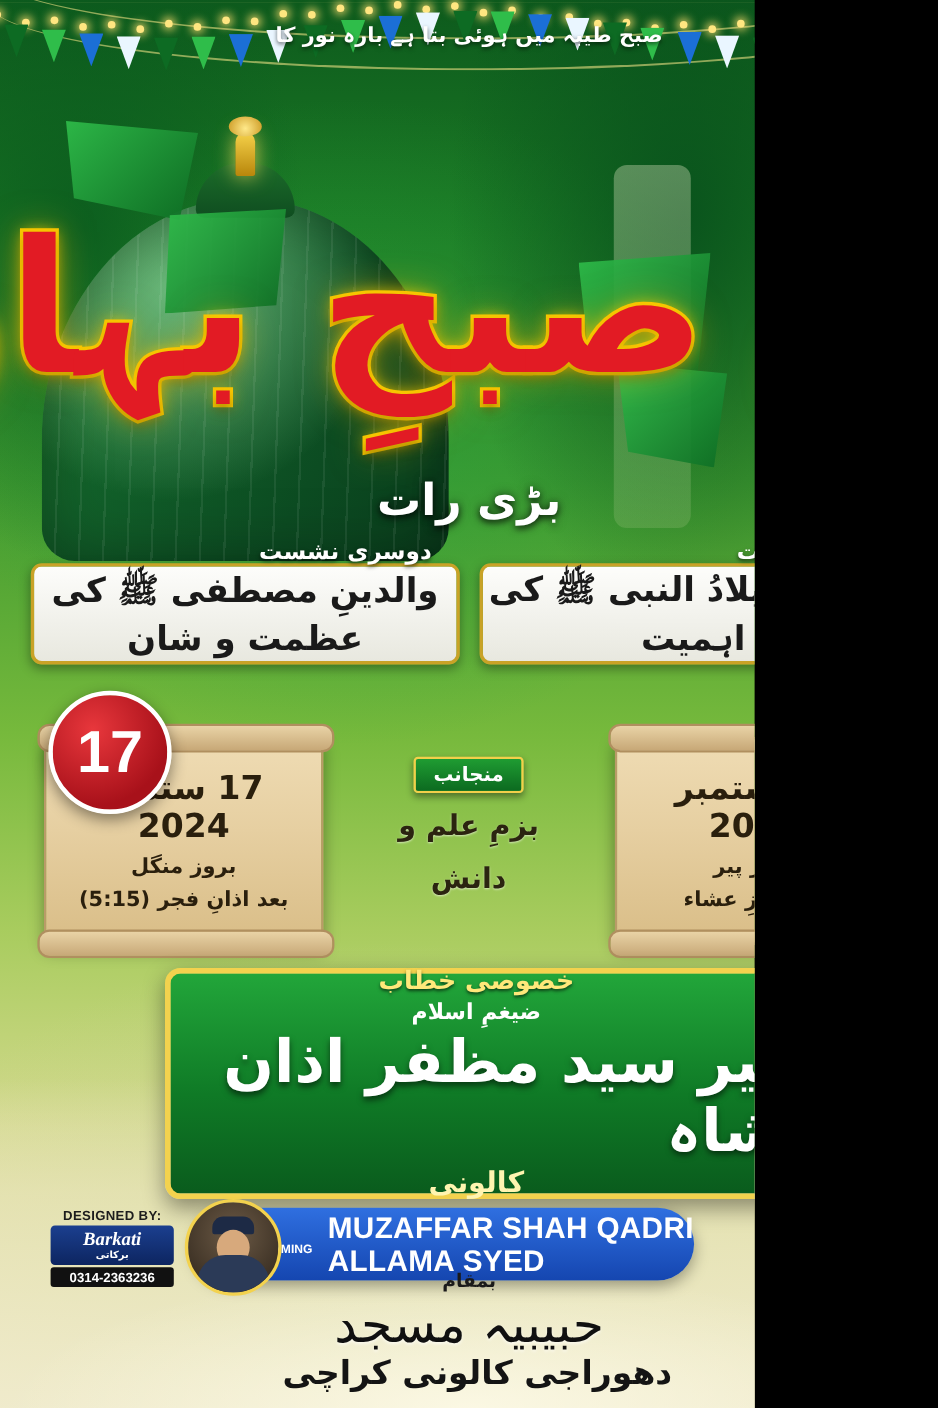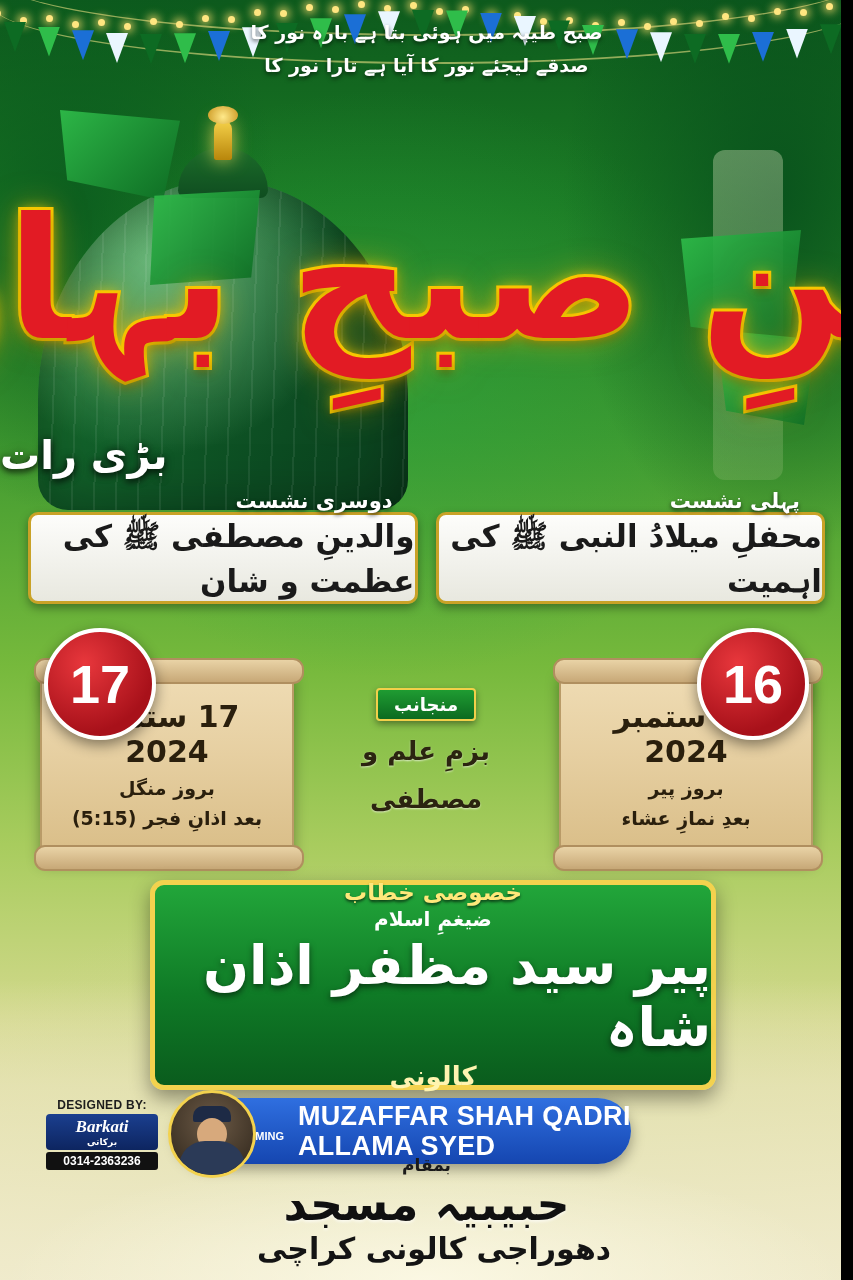--- a/index.html
+++ b/index.html
@@ -1,20 +1,20 @@
 <!DOCTYPE html>
 <html><head>
 <meta charset="utf-8">
 <style>
   html,body{margin:0;padding:0;background:#000;}
   body{font-family:"Liberation Sans",sans-serif;}
 
   .poster{
     position:relative;
-    width:841px;height:1280px;
+    width:686px;height:1280px;
     overflow:hidden;
     background:
       radial-gradient(ellipse 520px 420px at 46% 30%, rgba(40,160,60,.55), rgba(0,0,0,0) 70%),
       radial-gradient(ellipse 700px 500px at 50% 95%, rgba(205,215,150,.85), rgba(0,0,0,0) 72%),
       linear-gradient(180deg,#0d5a1d 0%, #1b7a24 16%, #3f9a30 34%, #76b93c 52%, #a8cc5e 66%, #d3d98d 80%, #e4e0a6 92%, #efe8bc 100%);
   }
 
   
   .bg-left-glow{
     position:absolute;left:-60px;top:0;width:340px;height:520px;
@@ -119,37 +119,37 @@
     -webkit-text-stroke:6px #f7c600;
     paint-order:stroke fill;
     text-shadow:
       0 0 14px rgba(255,215,0,.85),
       0 0 34px rgba(255,180,0,.55),
       0 6px 10px rgba(0,0,0,.45);
     white-space:nowrap;
   }
 
   .subtitle{
-    position:absolute;left:0;top:432px;width:853px;text-align:left;
+    position:absolute;left:0;top:432px;width:853px;text-align:center;
     font-size:40px;font-weight:bold;color:#ffffff;
     text-shadow:0 0 10px rgba(0,0,0,.55),0 3px 6px rgba(0,0,0,.6);
   }
 
   
   .sessions{
     position:absolute;left:28px;top:490px;width:797px;height:120px;
     display:flex;flex-direction:row-reverse;justify-content:space-between;gap:18px;
   }
   .session{
     position:relative;flex:1;height:86px;margin-top:22px;
     border-radius:10px;
     background:linear-gradient(180deg,#fdfdfb,#e8e8df);
     border:3px solid #c9a227;
     box-shadow:0 4px 10px rgba(0,0,0,.35);
-    display:flex;align-items:center;justify-content:center;
+    display:flex;align-items:center;justify-content:center;text-align:center;
   }
   .session .s-main{
     font-size:31px;font-weight:bold;color:#1a1a1a;direction:rtl;
   }
   .session .s-tag{
     position:absolute;top:-26px;right:22px;
     font-size:21px;font-weight:bold;color:#ffffff;direction:rtl;
     text-shadow:0 2px 4px rgba(0,0,0,.7);
   }
 
@@ -293,21 +293,21 @@
   }
 
   
   .footer{
     position:absolute;left:0;bottom:14px;width:853px;text-align:center;direction:rtl;
   }
   .footer .fx-top{
     font-size:17px;font-weight:bold;color:#1a1a1a;margin-bottom:2px;
   }
   .footer .fx-main{
-    font-size:46px;font-weight:bold;color:#101010;
+    font-size:46px;font-weight:normal;color:#101010;
     text-shadow:0 2px 3px rgba(255,255,255,.6);
   }
   .footer .fx-sub{
     font-size:30px;font-weight:bold;color:#141414;margin-left:15px;
   }
 </style>
 </head>
 <body>
 
 <div class="poster">
@@ -391,21 +391,20 @@
       <div class="pennant" style="left: 718px; top: 33.703px; background: rgb(47, 189, 74);"></div>
       <div class="pennant" style="left: 752px; top: 31.8525px; background: rgb(27, 111, 214);"></div>
       <div class="pennant" style="left: 786px; top: 28.5625px; background: rgb(234, 246, 255);"></div>
       <div class="pennant" style="left: 820px; top: 24.3135px; background: rgb(13, 107, 35);"></div>
     </div>
 
   <div class="bottom-marble"></div>
 
   <div class="top-couplet urdu">
     <div>صبح طیبہ میں ہوئی بتا ہے بارہ نور کا</div>
-    <div>صدقے لیجئے نور کا آیا ہے تارا نور کا</div>
   </div>
 
   <div class="title">
     <div class="title-text">جشنِ صبحِ بہاراں</div>
   </div>
 
   <div class="subtitle urdu">بڑی رات</div>
 
   <div class="sessions">
     <div class="session">
@@ -434,21 +433,21 @@
         <div class="scroll-date">17 ستمبر 2024</div>
         <div class="scroll-sub">بروز منگل</div>
         <div class="scroll-sub">بعد اذانِ فجر (5:15)</div>
       </div>
     </div>
     <div class="daybadge left">17</div>
 
     <div class="center-note urdu">
       <div class="pill">منجانب</div>
       <div class="cn-line">بزمِ علم و</div>
-      <div class="cn-line">مصطفی</div>
+      <div class="cn-line">دانش</div>
     </div>
   </div>
 
   <div class="speaker-box">
     <div class="sp-kicker urdu">خصوصی خطاب</div>
     <div class="sp-title urdu">ضیغمِ اسلام</div>
     <div class="sp-name urdu">پیر سید مظفر اذان شاہ</div>
     <div class="sp-suffix urdu">کالونی</div>
   </div>
 

